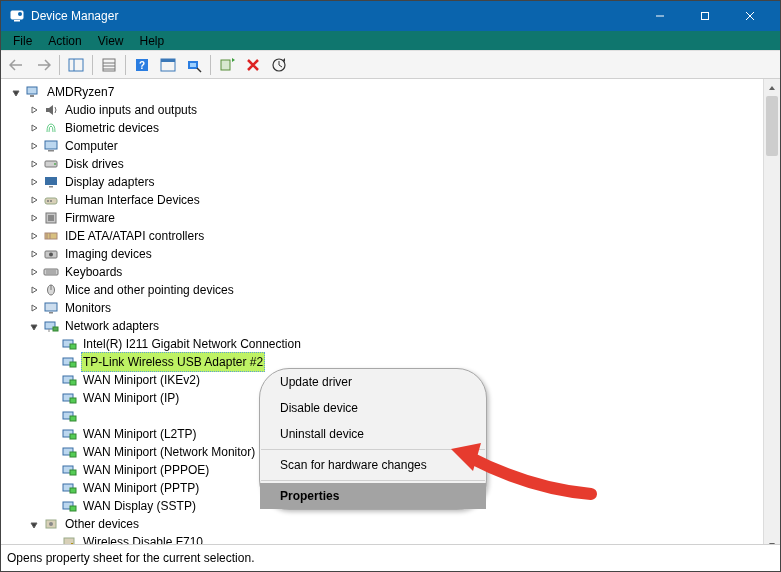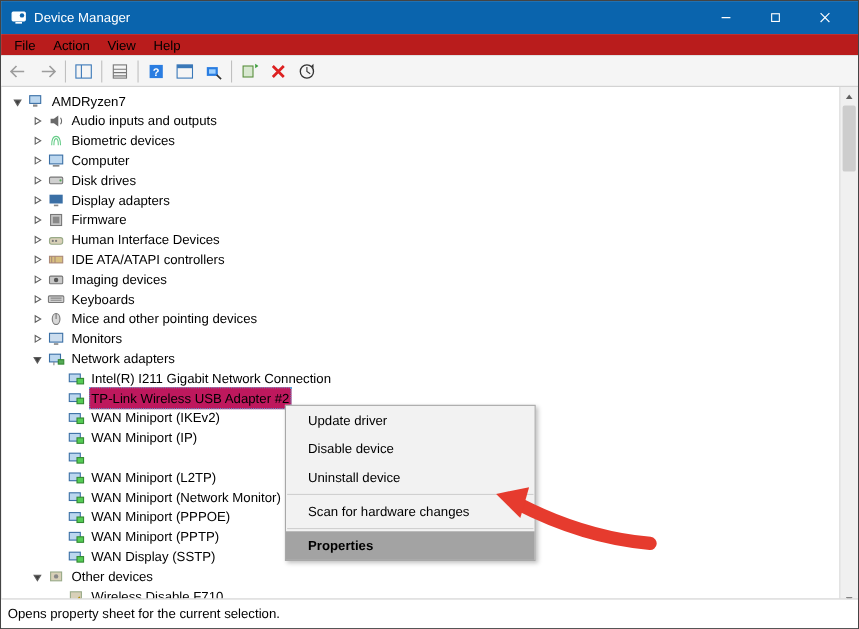--- a/index.html
+++ b/index.html
@@ -6,41 +6,41 @@
 body { font-family: "Segoe UI", Tahoma, sans-serif; font-size: 12px; background: #fff; width: 781px; height: 572px; overflow: hidden; position: relative; border: 1px solid #444; }
 
 
 .titlebar { height: 30px; background: #0a64ad; color: #fff; display: flex; align-items: center; padding: 0 8px; }
 .titlebar .app-icon { width: 16px; height: 16px; margin-right: 6px; display: inline-flex; align-items: center; justify-content: center; }
 .titlebar .title { flex: 1; font-size: 12px; }
 .titlebar .winbtn { width: 45px; height: 30px; display: inline-flex; align-items: center; justify-content: center; color: #fff; }
 .titlebar .winbtn svg { stroke: #fff; }
 
 
-.menubar { height: 20px; background: #b91c1c; display: flex; align-items: center; padding: 0 4px; border-bottom: 1px solid #e0e0e0; }
+.menubar { height: 20px; background: #0f766e; display: flex; align-items: center; padding: 0 4px; border-bottom: 1px solid #e0e0e0; }
 .menubar .menuitem { padding: 2px 8px; }
 
 
 .toolbar { height: 28px; background: #f5f5f5; border-bottom: 1px solid #d0d0d0; display: flex; align-items: center; padding: 0 4px; gap: 2px; }
 .toolbar .tbtn { width: 24px; height: 22px; display: inline-flex; align-items: center; justify-content: center; border: 1px solid transparent; }
 .toolbar .tbtn.disabled { opacity: 0.45; }
 .toolbar .sep { width: 1px; height: 20px; background: #c0c0c0; margin: 0 2px; }
 
 
 .treewrap { position: relative; height: 474px; overflow: hidden; }
 .tree { padding: 4px 0 17px 6px; line-height: 18px; font-size: 12px; height: 100%; overflow: hidden; }
 .tree ul { list-style: none; padding-left: 18px; }
 .tree > ul { padding-left: 2px; }
 .node { display: flex; align-items: center; height: 18px; white-space: nowrap; }
 .expander { width: 14px; height: 14px; display: inline-flex; align-items: center; justify-content: center; margin-right: 2px; flex-shrink: 0; }
 .expander.none { visibility: hidden; }
 .expander svg { stroke: #555; }
 .devicon { width: 16px; height: 16px; margin-right: 4px; display: inline-flex; align-items: center; justify-content: center; flex-shrink: 0; }
 .node .label { padding: 0 2px; }
-.node.selected .label { background: #be185d; border: 1px dotted #5a9ed8; padding: 0 1px; }
+.node.selected .label { background: #bef264; border: 1px dotted #5a9ed8; padding: 0 1px; }
 
 
 .vscroll { position: absolute; right: 0; top: 0; bottom: 0; width: 17px; background: #f0f0f0; border-left: 1px solid #dcdcdc; }
 .vscroll .arrow { height: 17px; display: flex; align-items: center; justify-content: center; }
 .vscroll .thumb { position: absolute; top: 17px; left: 2px; right: 2px; height: 60px; background: #cdcdcd; border-radius: 2px; }
 
 
 .ctxmenu { position: absolute; background: #f2f2f2; border: 1px solid #a8a8a8; box-shadow: 2px 2px 4px rgba(0,0,0,0.25); font-size: 12px; width: 228px; }
 .ctxmenu .item { padding: 6px 20px; }
 .ctxmenu .divider { height: 1px; background: #d0d0d0; margin: 2px 1px; }
@@ -261,42 +261,42 @@
             </li>
             <li>
               <div class="node">
                 <span class="expander">
                   <svg width="10" height="10" viewBox="0 0 10 10">
                     <path d="M3 2 L8 5 L3 8 Z" fill="none" stroke="#606060"></path>
                   </svg>
                 </span>
                 <span class="devicon">
                   <svg class="i16" viewBox="0 0 16 16">
-                    <rect x="3" y="3" width="10" height="10" fill="#c8c8c8" stroke="#777"></rect>
-                    <rect x="5" y="5" width="6" height="6" fill="#888"></rect>
-                  </svg>
-                </span>
-                <span class="label">Firmware</span>
-              </div>
-            </li>
-            <li>
-              <div class="node">
-                <span class="expander">
-                  <svg width="10" height="10" viewBox="0 0 10 10">
-                    <path d="M3 2 L8 5 L3 8 Z" fill="none" stroke="#606060"></path>
-                  </svg>
-                </span>
-                <span class="devicon">
-                  <svg class="i16" viewBox="0 0 16 16">
                     <rect x="2" y="6" width="12" height="6" rx="2" fill="#d8d0b8" stroke="#9a8"></rect>
                     <circle cx="5" cy="9" r="1" fill="#777"></circle>
                     <circle cx="8" cy="9" r="1" fill="#777"></circle>
                   </svg>
                 </span>
                 <span class="label">Human Interface Devices</span>
+              </div>
+            </li>
+            <li>
+              <div class="node">
+                <span class="expander">
+                  <svg width="10" height="10" viewBox="0 0 10 10">
+                    <path d="M3 2 L8 5 L3 8 Z" fill="none" stroke="#606060"></path>
+                  </svg>
+                </span>
+                <span class="devicon">
+                  <svg class="i16" viewBox="0 0 16 16">
+                    <rect x="3" y="3" width="10" height="10" fill="#c8c8c8" stroke="#777"></rect>
+                    <rect x="5" y="5" width="6" height="6" fill="#888"></rect>
+                  </svg>
+                </span>
+                <span class="label">Firmware</span>
               </div>
             </li>
             <li>
               <div class="node">
                 <span class="expander">
                   <svg width="10" height="10" viewBox="0 0 10 10">
                     <path d="M3 2 L8 5 L3 8 Z" fill="none" stroke="#606060"></path>
                   </svg>
                 </span>
                 <span class="devicon">
@@ -555,21 +555,21 @@
       </div>
     <div class="thumb"></div>
     <div class="arrow" style="position:absolute;bottom:0;left:0;right:0">
         <svg width="8" height="8" viewBox="0 0 8 8">
           <path d="M1 2 L4 6 L7 2 Z" fill="#606060"></path>
         </svg>
       </div>
   </div>
 </div>
 
-<div class="ctxmenu" id="ctxmenu" style="left:258px; top:367px;">
+<div class="ctxmenu" id="ctxmenu" style="left:258px; top:367px;border-radius:30px;">
     <div class="item ">Update driver</div>
     <div class="item ">Disable device</div>
     <div class="item ">Uninstall device</div>
     <div class="divider"></div>
     <div class="item ">Scan for hardware changes</div>
     <div class="divider"></div>
     <div class="item highlight">Properties</div>
   </div>
 
 <svg class="arrow-annot" style="left:440px; top:438px;" width="160" height="70" viewBox="0 0 160 70">

